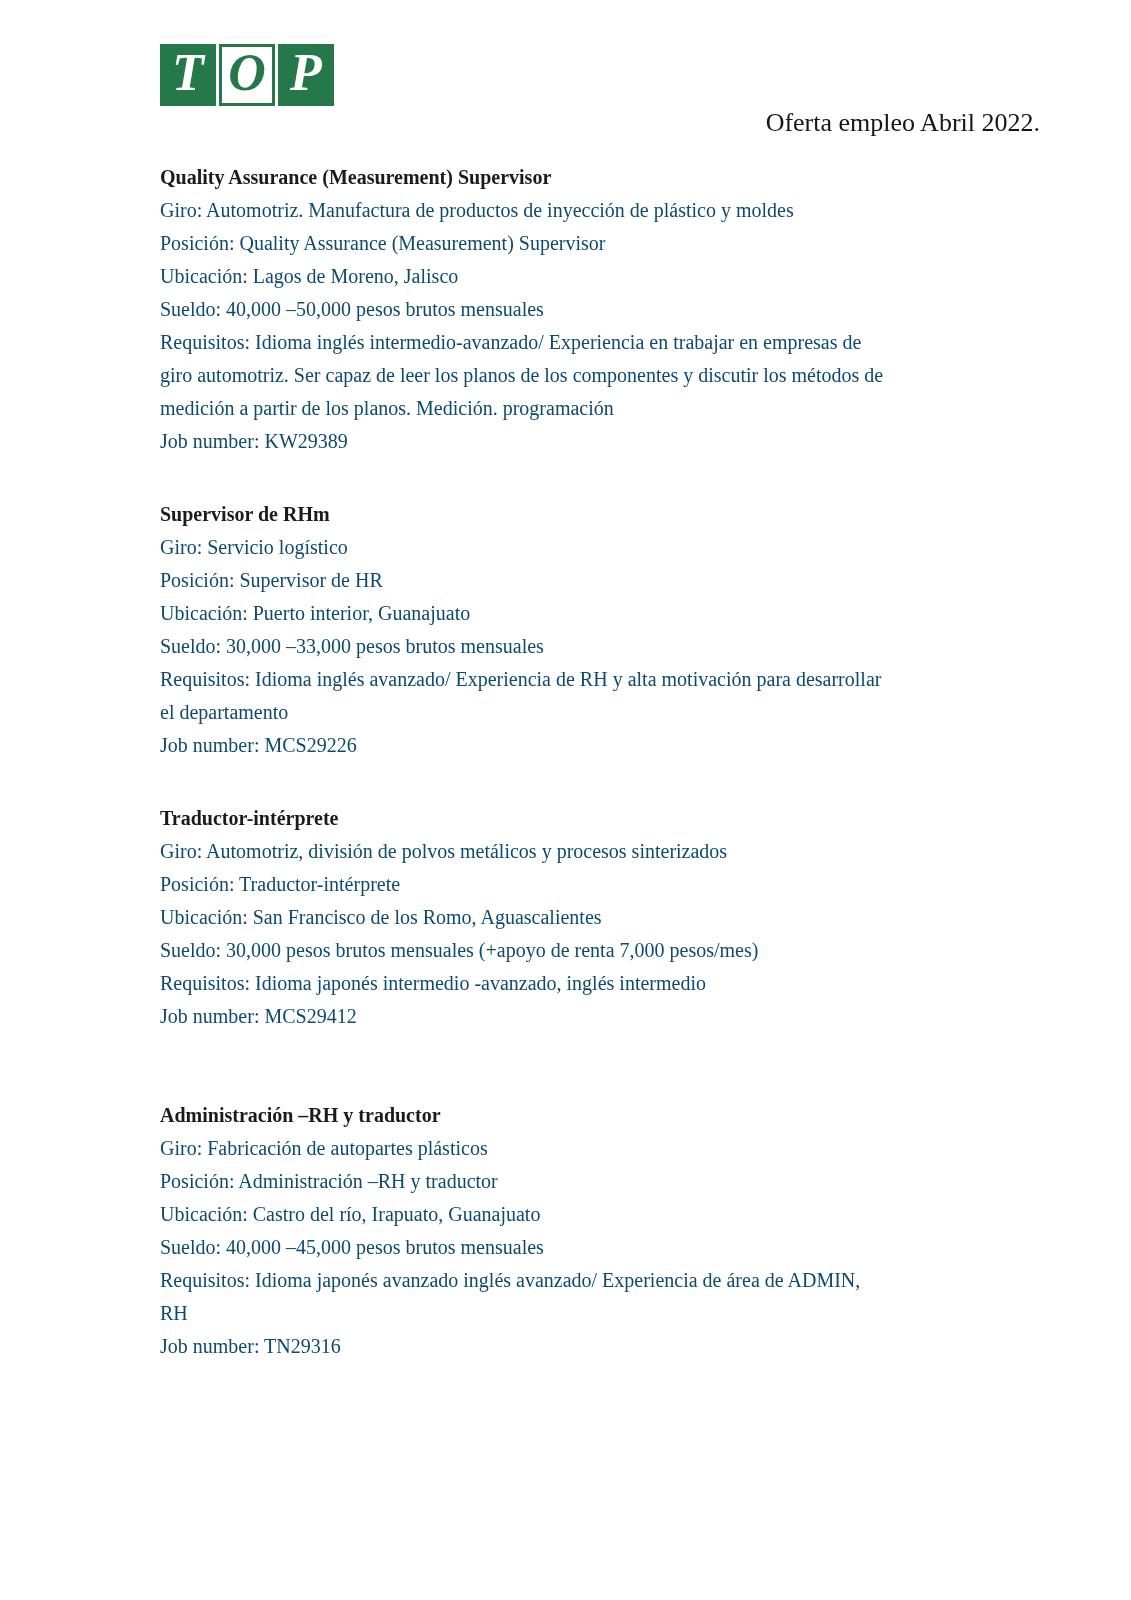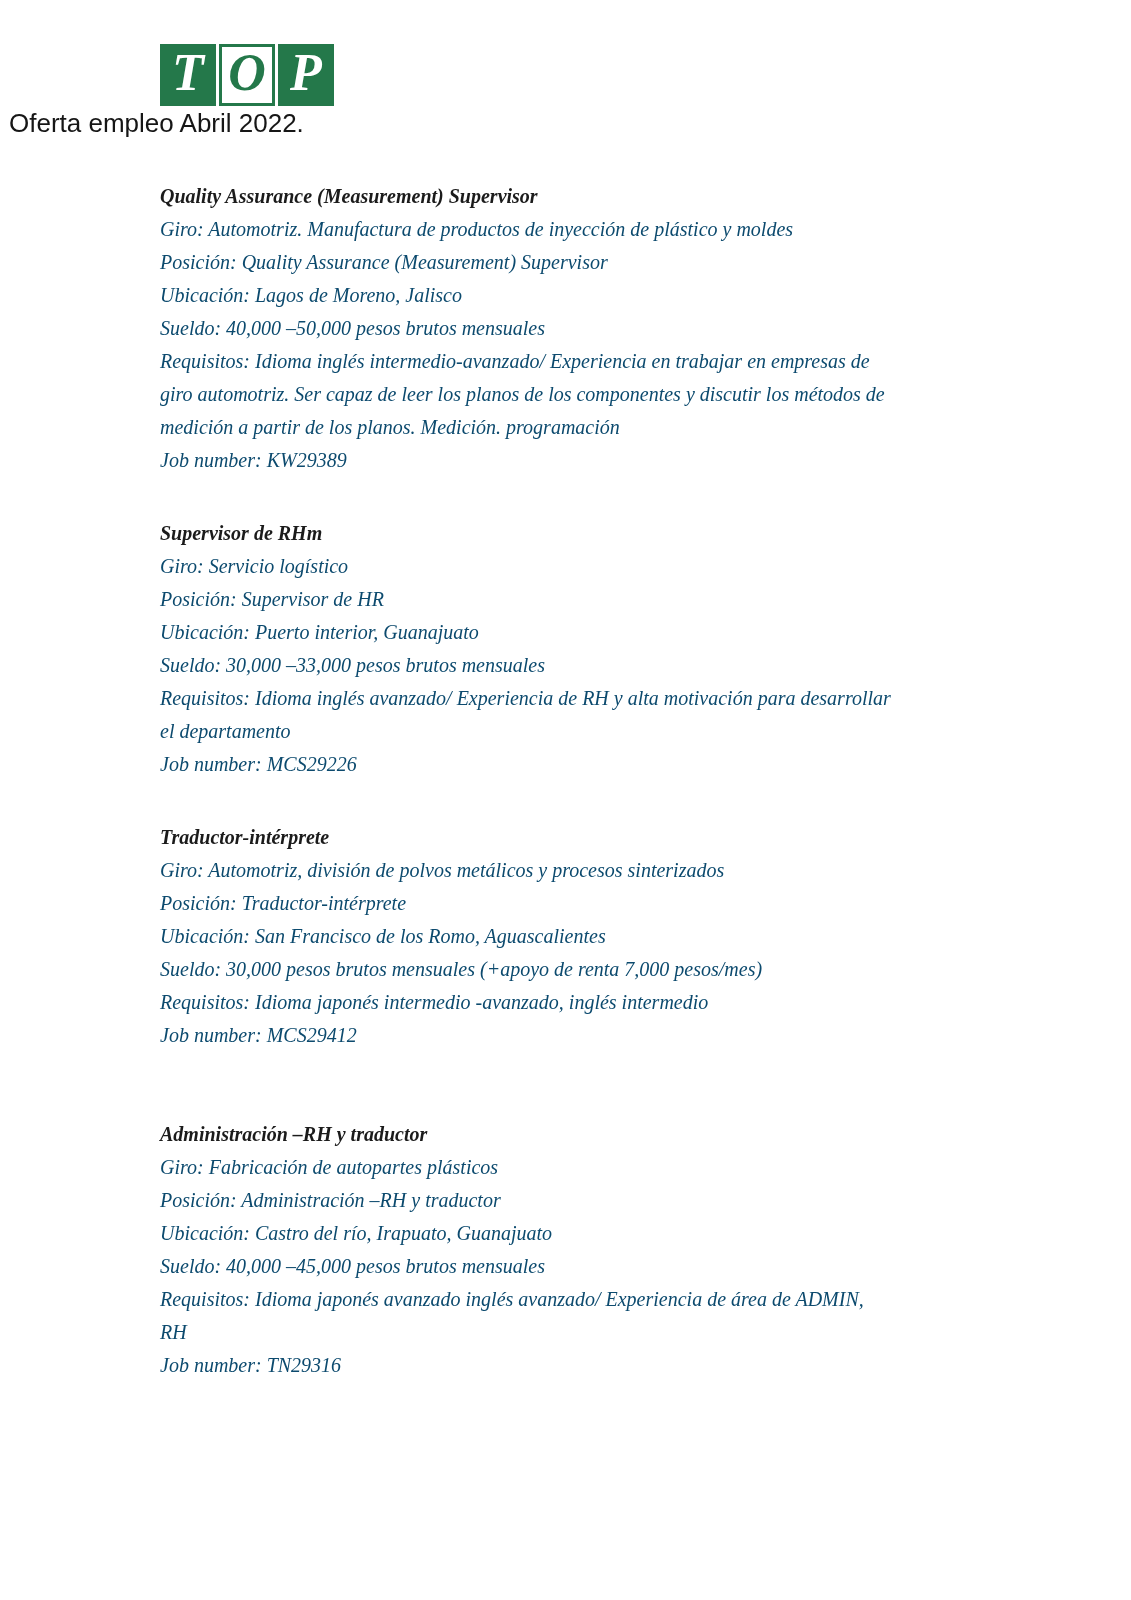--- a/index.html
+++ b/index.html
@@ -72,34 +72,32 @@
     background: #d42a2c;
     border-radius: 50%;
     transform: rotate(-28deg);
   }
 
   .doc-title {
     position: absolute;
     left: 0;
     top: 108px;
     width: 1040px;
-    text-align: left;
-    font-family: Liberation Sans, sans-serif;
+    text-align: right;
+    font-family: Liberation Serif, serif;
     font-size: 26px;
     color: #161616;
-    margin-left: 9px;
   }
 
   
   .content {
     position: absolute;
     left: 160px;
-    top: 180px;
+    top: 161px;
     width: 830px;
-    font-style: italic;
   }
   .job { margin-bottom: 40px; }
   .job.extra-gap { margin-top: 66px; }
   .job h2 {
     font-size: 20px;
     line-height: 33px;
     font-weight: bold;
     color: #1b1b1b;
   }
   .job p {

